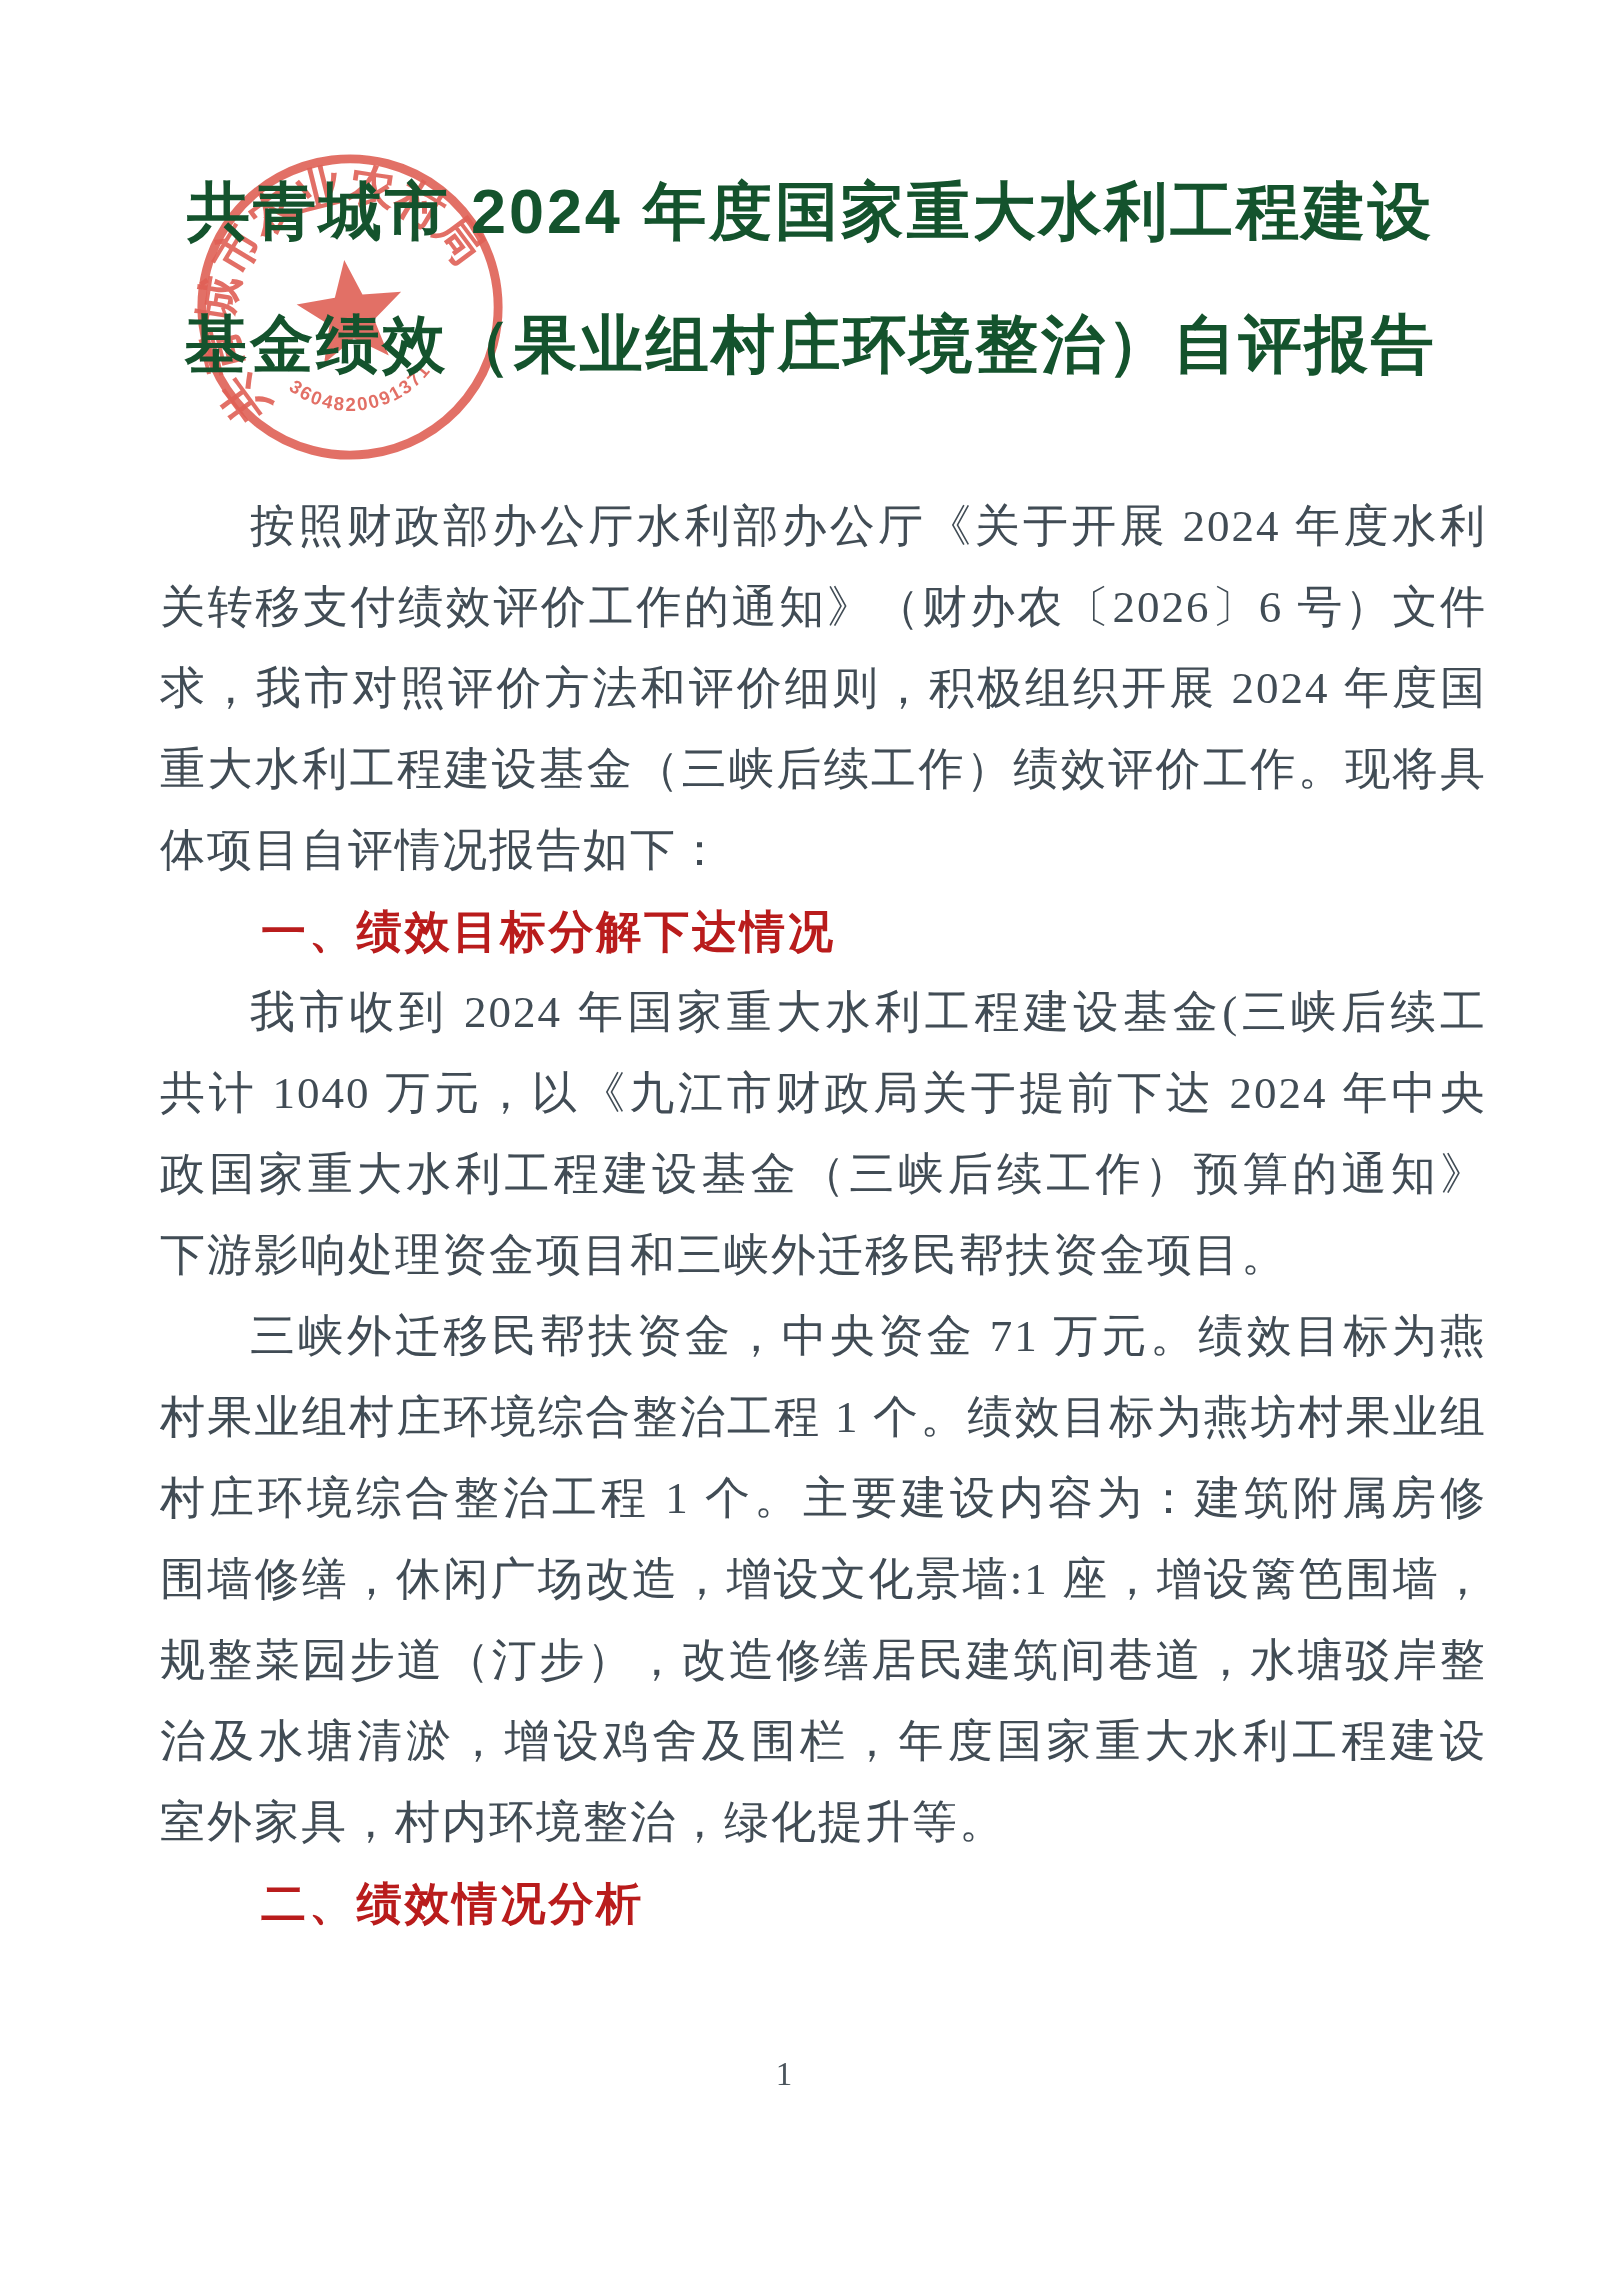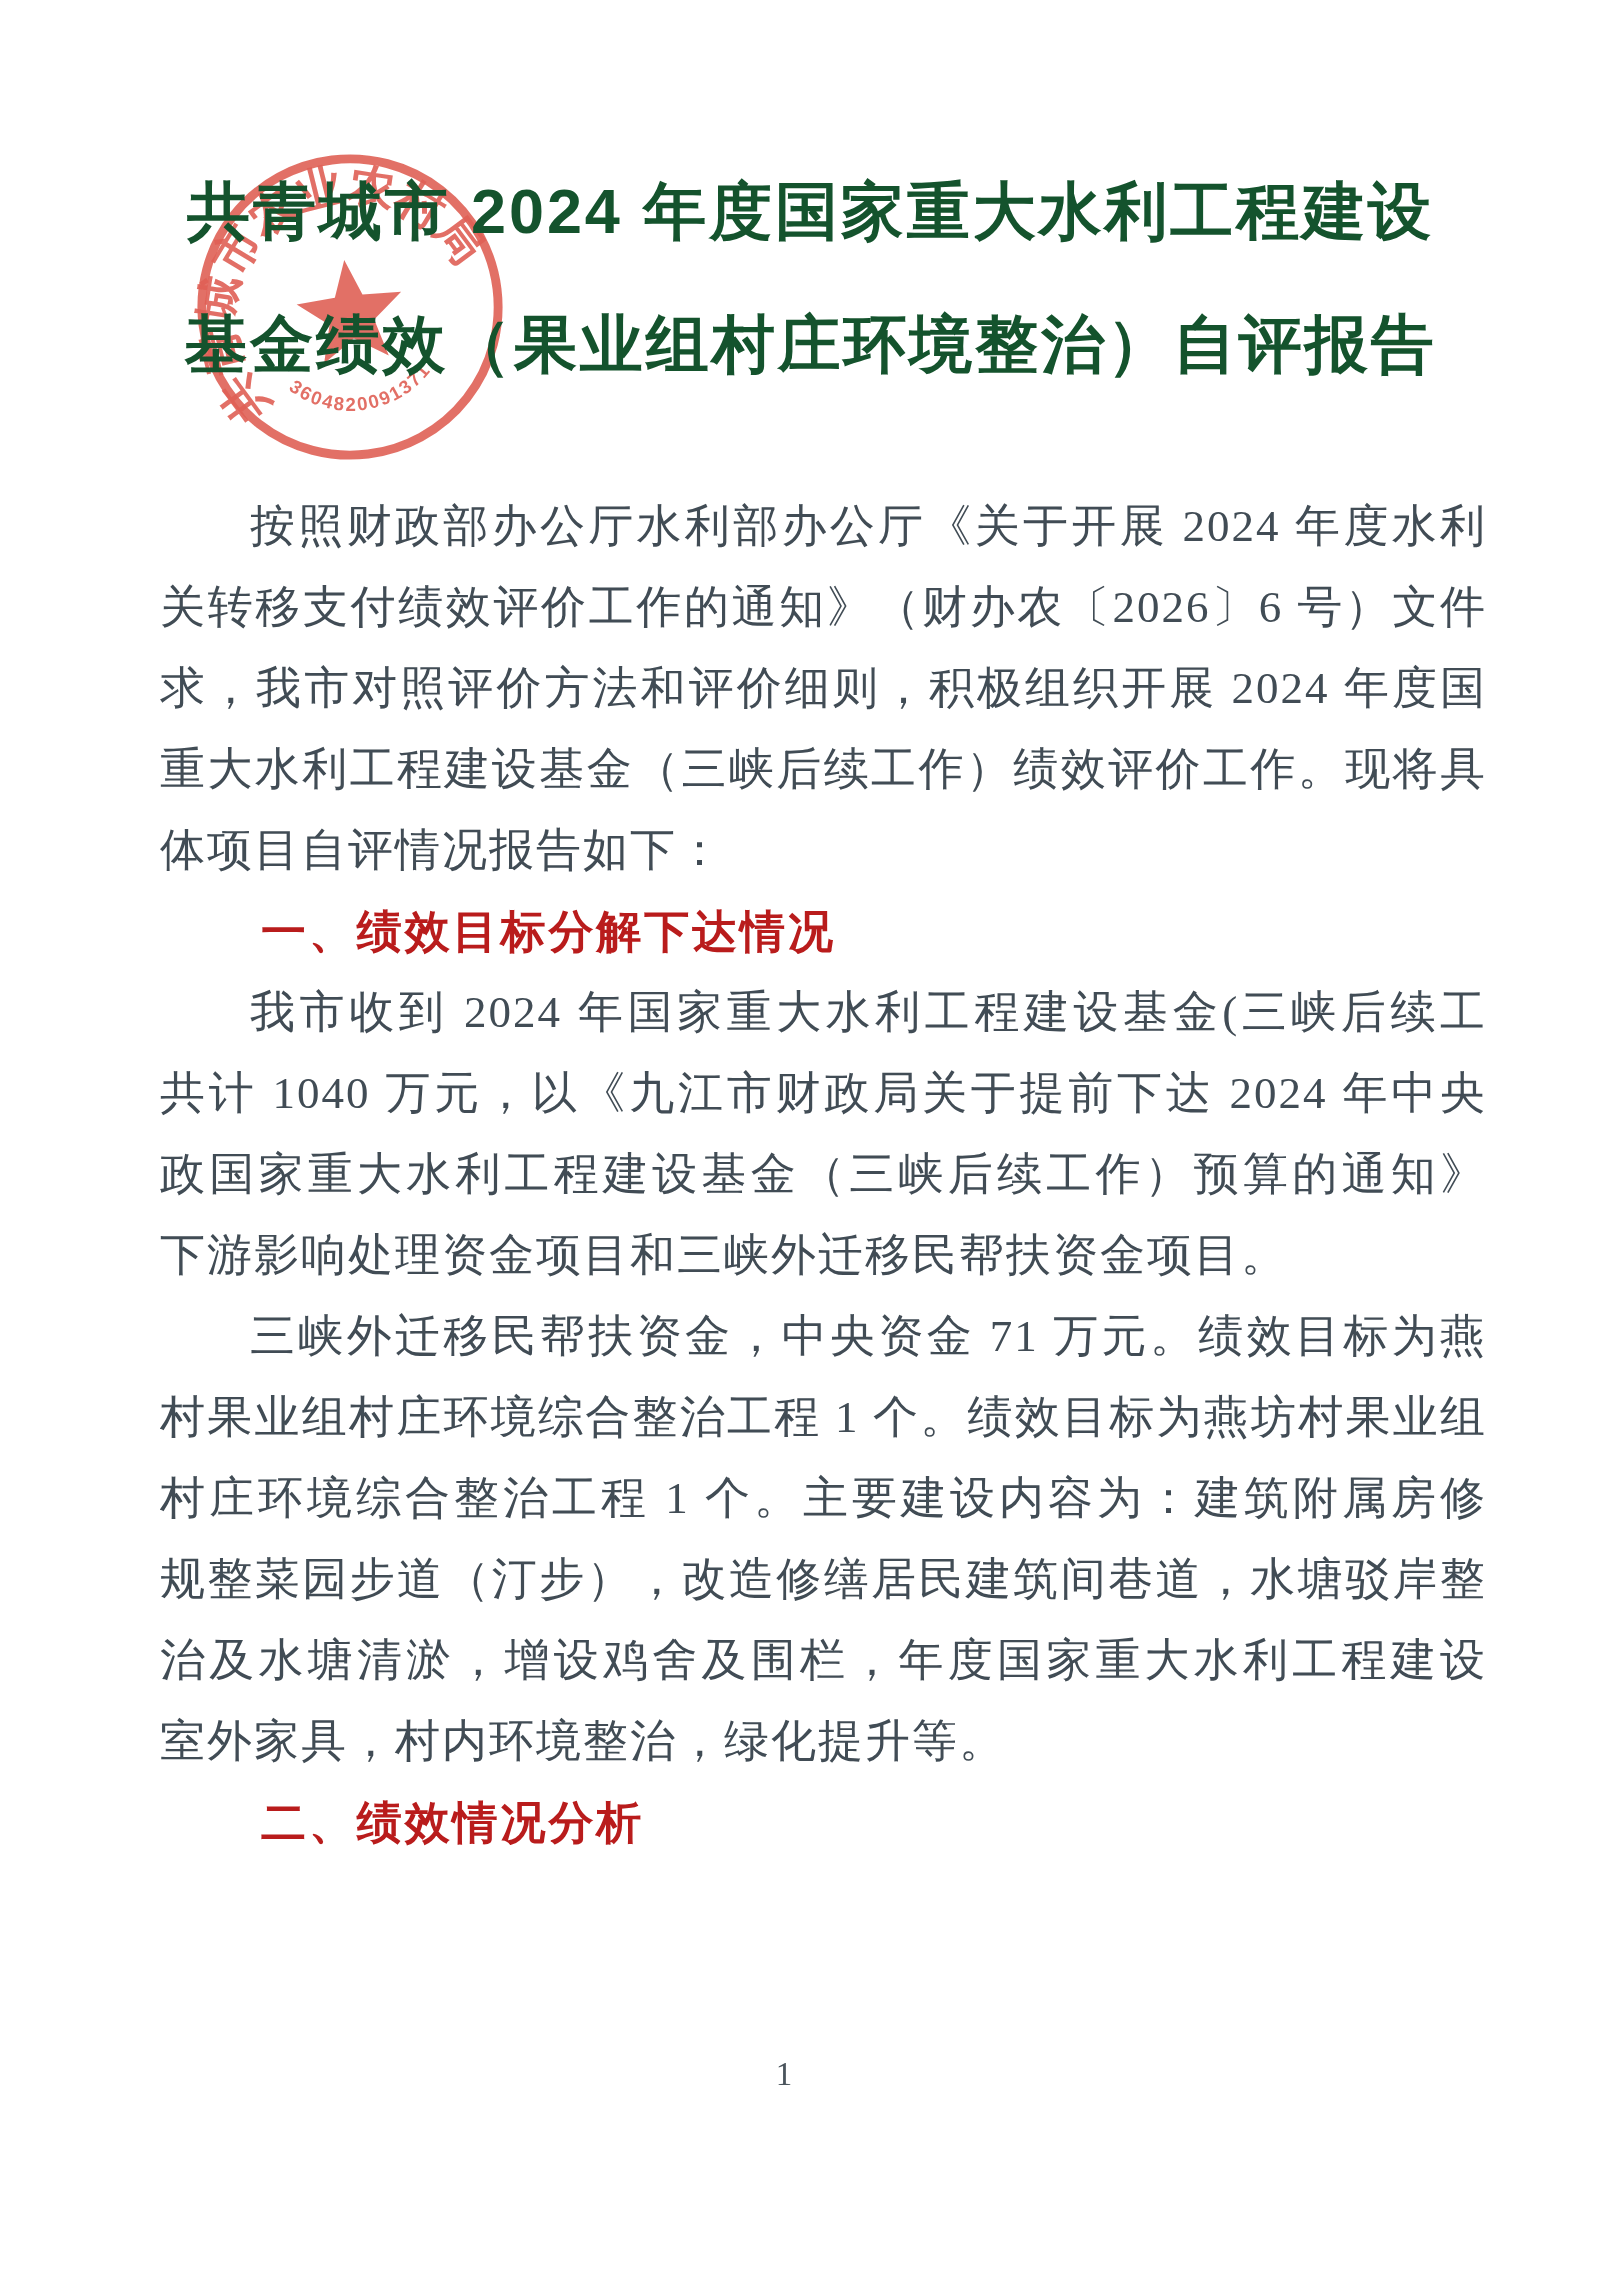--- a/index.html
+++ b/index.html
@@ -117,20 +117,21 @@
     <div class="heading">一、绩效目标分解下达情况</div>
 
     <div class="line j indent">我市收到 2024 年国家重大水利工程建设基金(三峡后续工作)</div>
     <div class="line j">共计 1040 万元，以《九江市财政局关于提前下达 2024 年中央财</div>
     <div class="line j">政国家重大水利工程建设基金（三峡后续工作）预算的通知》（九</div>
     <div class="line">下游影响处理资金项目和三峡外迁移民帮扶资金项目。</div>
 
     <div class="line j indent">三峡外迁移民帮扶资金，中央资金 71 万元。绩效目标为燕坊</div>
     <div class="line j">村果业组村庄环境综合整治工程 1 个。绩效目标为燕坊村果业组</div>
     <div class="line j">村庄环境综合整治工程 1 个。主要建设内容为：建筑附属房修缮，</div>
+    <div class="line j">围墙修缮，休闲广场改造，增设文化景墙:1 座，增设篱笆围墙，</div>
     <div class="line j">规整菜园步道（汀步），改造修缮居民建筑间巷道，水塘驳岸整</div>
     <div class="line j">治及水塘清淤，增设鸡舍及围栏，年度国家重大水利工程建设</div>
     <div class="line">室外家具，村内环境整治，绿化提升等。</div>
 
     <div class="heading">二、绩效情况分析</div>
 
   </div>
 
   <div class="page-number">1</div>
 

